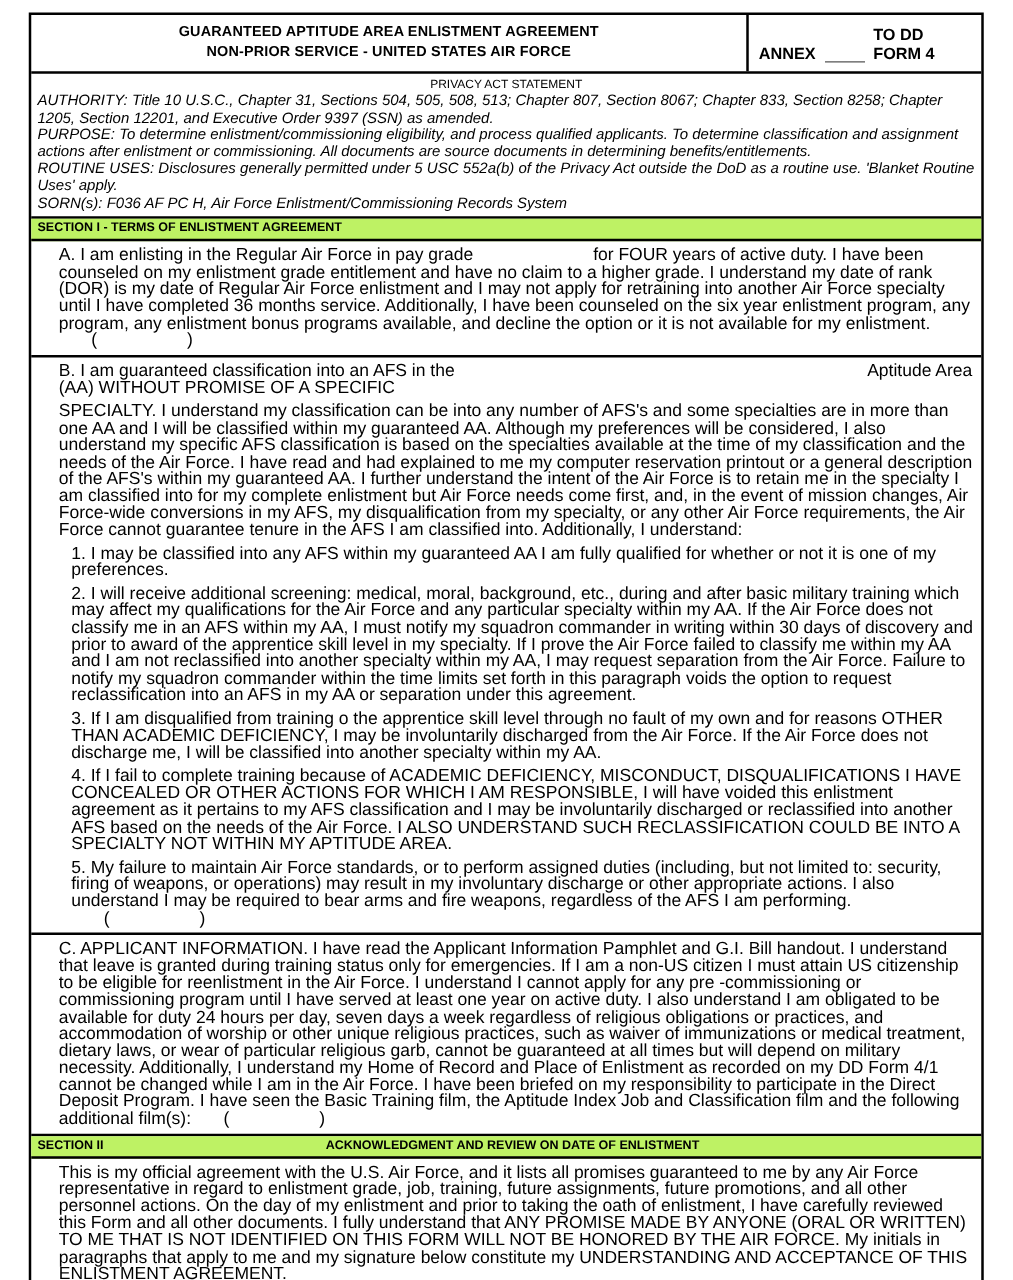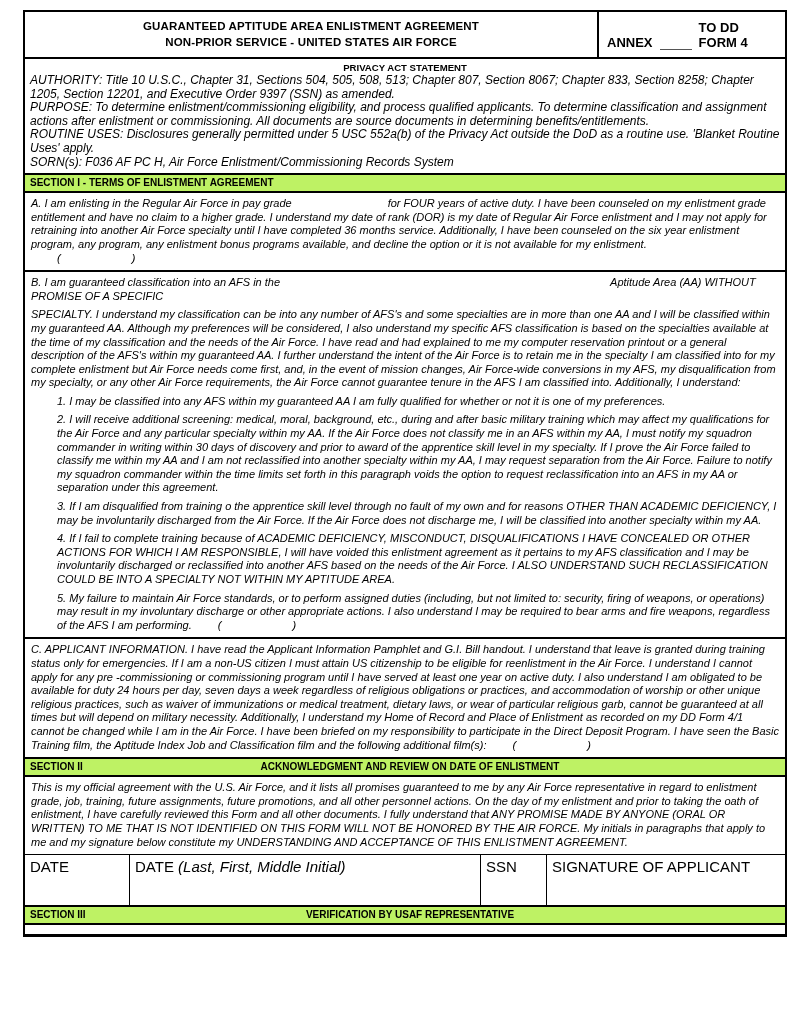--- a/index.html
+++ b/index.html
@@ -69,21 +69,21 @@
   }
 
   
   .privacy {
     padding: 2px 5px 4px 5px;
     border-bottom: 2px solid #000;
   }
   .privacy-head {
     text-align: center;
     font-size: 9.6px;
-    font-weight: bold;
+    font-weight: normal;
     line-height: 13px;
   }
   .privacy p {
     margin: 0;
     font-size: 12px;
     font-style: italic;
     line-height: 13.6px;
   }
 
   
@@ -100,25 +100,24 @@
   .sec-label { flex: 0 0 120px; }
   .sec-title { flex: 1 1 auto; text-align: center; padding-right: 110px; }
 
   
   .blk {
     padding: 4px 6px 5px 6px;
     border-bottom: 2px solid #000;
   }
   .blk.thin { border-bottom: 1px solid #000; }
   .blk p {
-    margin: 0 0 5px 0;
-    font-size: 11px;
+    margin: 0 0 5px 16px;
+    font-size: 14px;
     line-height: 13.6px;
     text-align: left;
-    font-style: italic;
   }
   .blk p:last-child { margin-bottom: 0; }
   .ind {
     margin-left: 26px !important;
   }
   .inline-blank {
     display: inline-block;
     width: 96px;
   }
   .initials {

